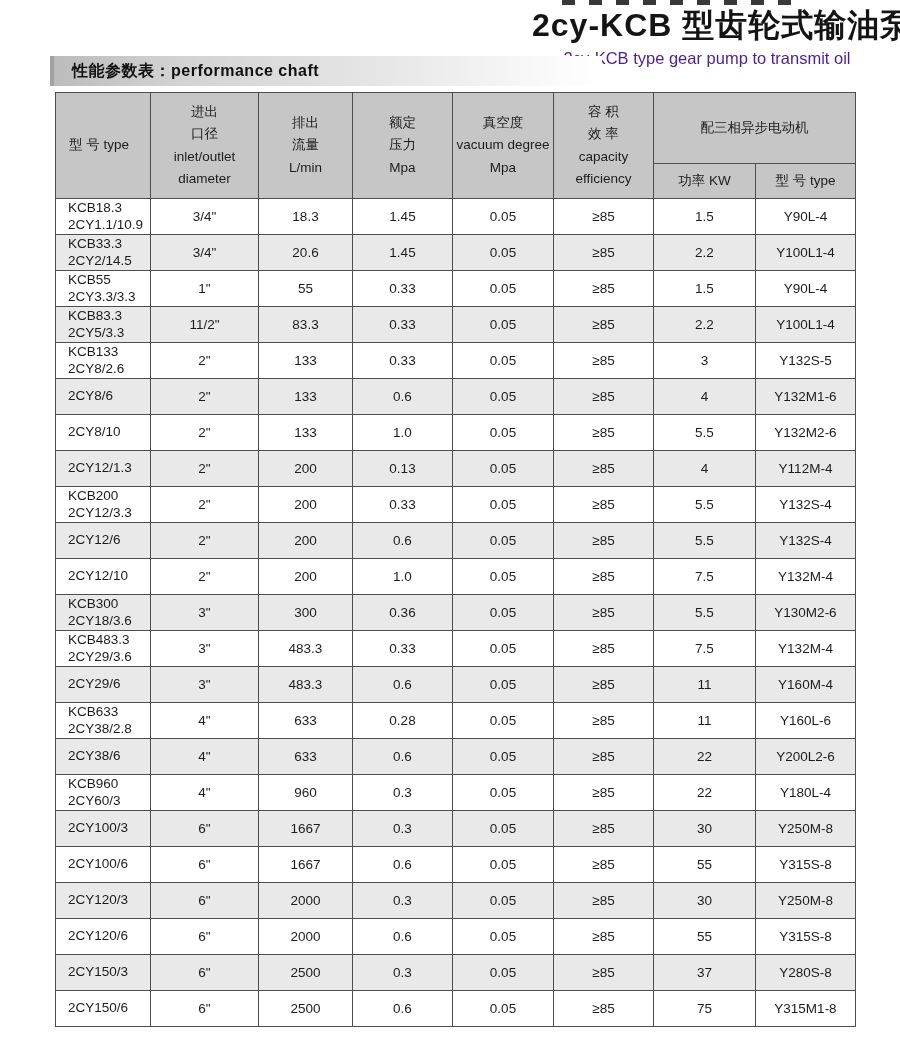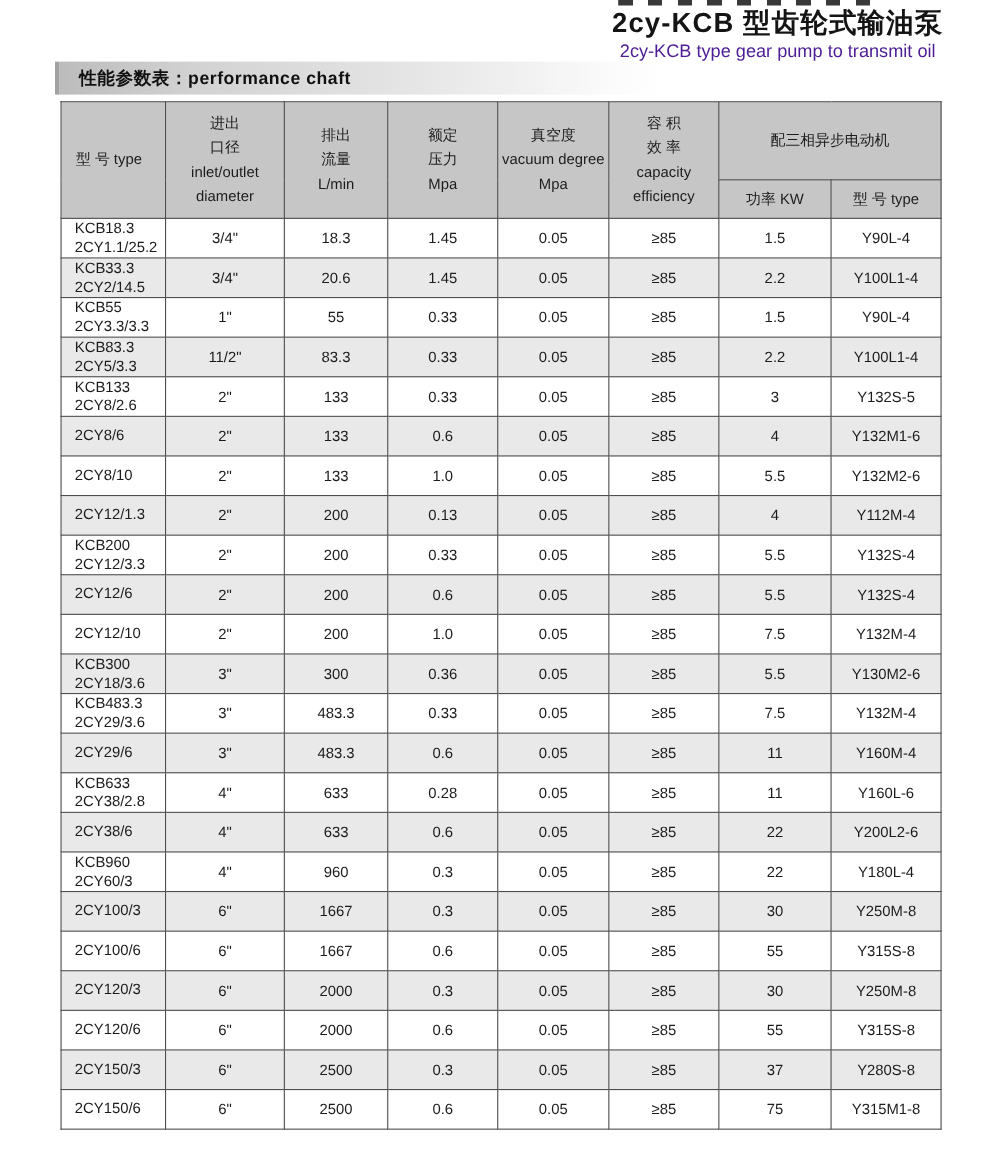--- a/index.html
+++ b/index.html
@@ -16,21 +16,21 @@
     position: absolute; top: 0; left: 562px;
     width: 240px; height: 5px;
     background: repeating-linear-gradient(90deg, #161616 0 13px, transparent 13px 27px);
     opacity: .85;
   }
   .title-block {
     position: absolute; top: 4px; right: 18px;
     width: 350px; text-align: center;
   }
   .title-cn {
-    font-size: 25px; font-weight: bold; letter-spacing: 1px;
+    font-size: 32px; font-weight: bold; letter-spacing: 1px;
     color: #141414; white-space: nowrap;
   }
   .title-en {
     font-size: 16.5px; color: #4c1d95; margin-top: 1px; white-space: nowrap;
   }
   .section-bar {
     position: absolute; left: 50px; top: 56px;
     width: 548px; height: 30px;
     background: linear-gradient(90deg, #bcbcbc 0px, #d2d2d2 22%, #e6e6e6 60%, #fbfbfb 92%, #ffffff 100%);
     border-left: 4px solid #a2a2a2;
@@ -120,21 +120,21 @@
       <th colspan="2">配三相异步电动机</th>
     </tr>
     <tr class="h-sub">
       <th>功率 KW</th>
       <th>型 号 type</th>
     </tr>
   </thead>
   <tbody>
       <tr>
         <td class="cell-type">KCB18.3
-2CY1.1/25.2</td>
+2CY1.1/10.9</td>
         <td>3/4"</td>
         <td>18.3</td>
         <td>1.45</td>
         <td>0.05</td>
         <td>≥85</td>
         <td>1.5</td>
         <td>Y90L-4</td>
       </tr>
       <tr>
         <td class="cell-type">KCB33.3

